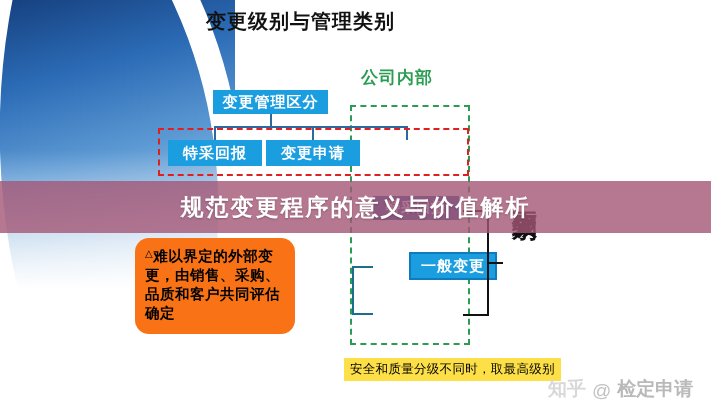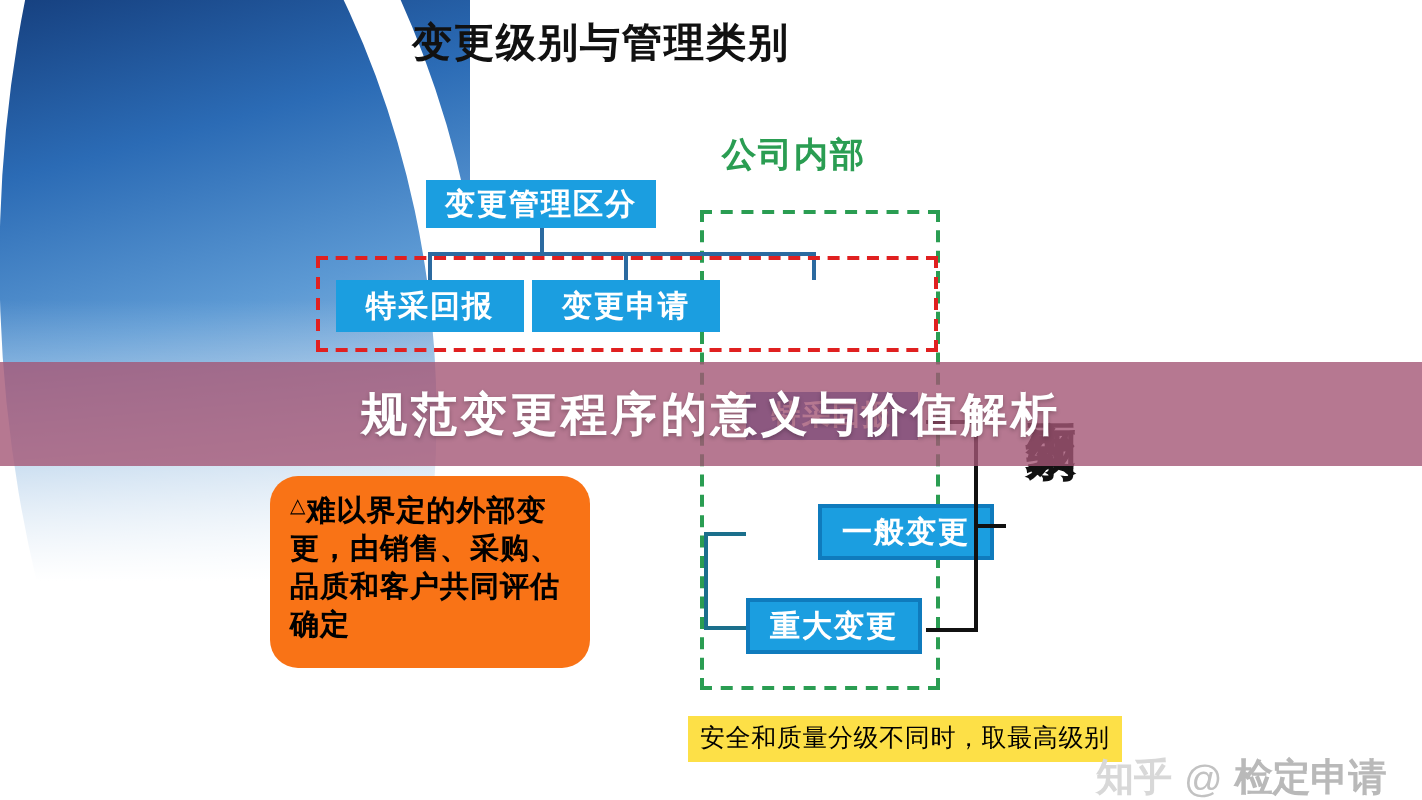--- a/index.html
+++ b/index.html
@@ -157,21 +157,20 @@
   <div class="bbox b-jd">特采回报</div>
   <div class="bbox b-bg">变更申请</div>
 
   <div class="bbox b-hidden">特采回报</div>
 
   <div class="ln tr-v"></div>
   <div class="ln tr-h1"></div>
   <div class="ln tr-h2"></div>
 
   <div class="bbox b-yb">一般变更</div>
-  <div class="bbox b-zd">重大变更</div>
 
   <div class="ln br-v"></div>
   <div class="ln br-t"></div>
   <div class="ln br-b"></div>
   <div class="ln br-m"></div>
   <div class="lbl-level">变更级别</div>
 
   <div class="yellow-note"><span class="tri">△</span><span>难以界定的外部变更，由销售、采购、品质和客户共同评估确定</span></div>
 
   <div class="yellow-strip">安全和质量分级不同时，取最高级别</div>

